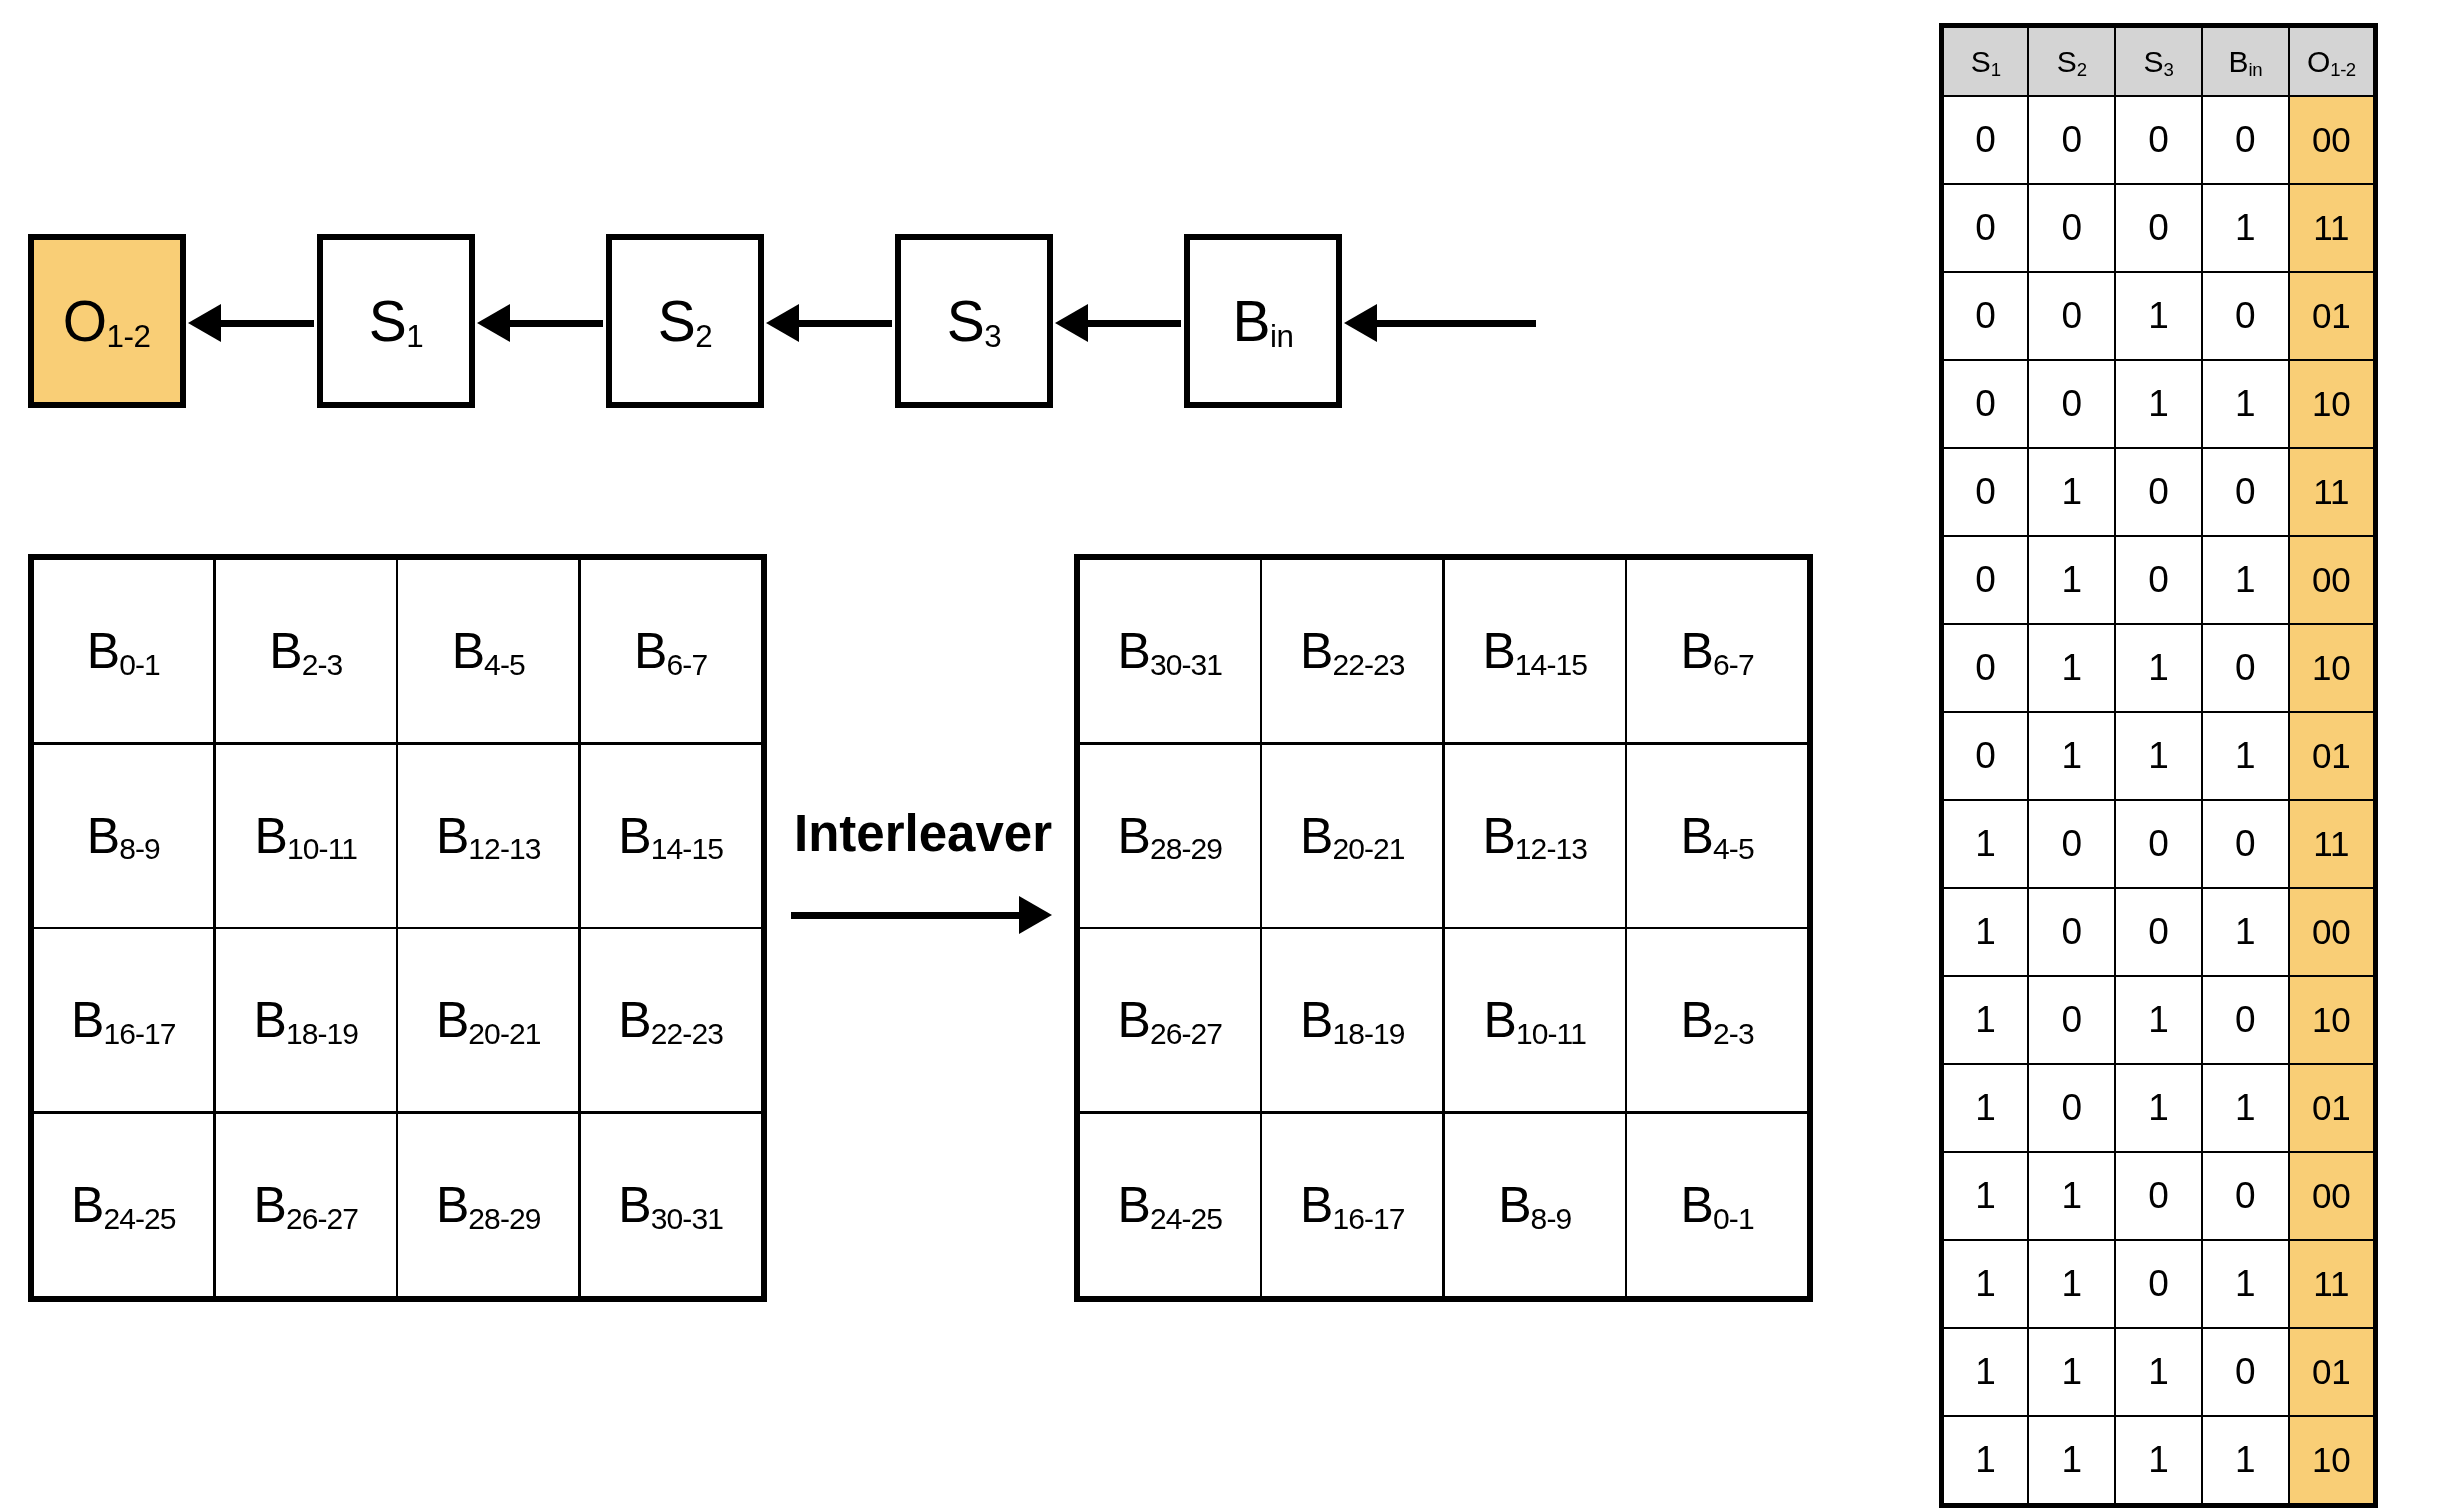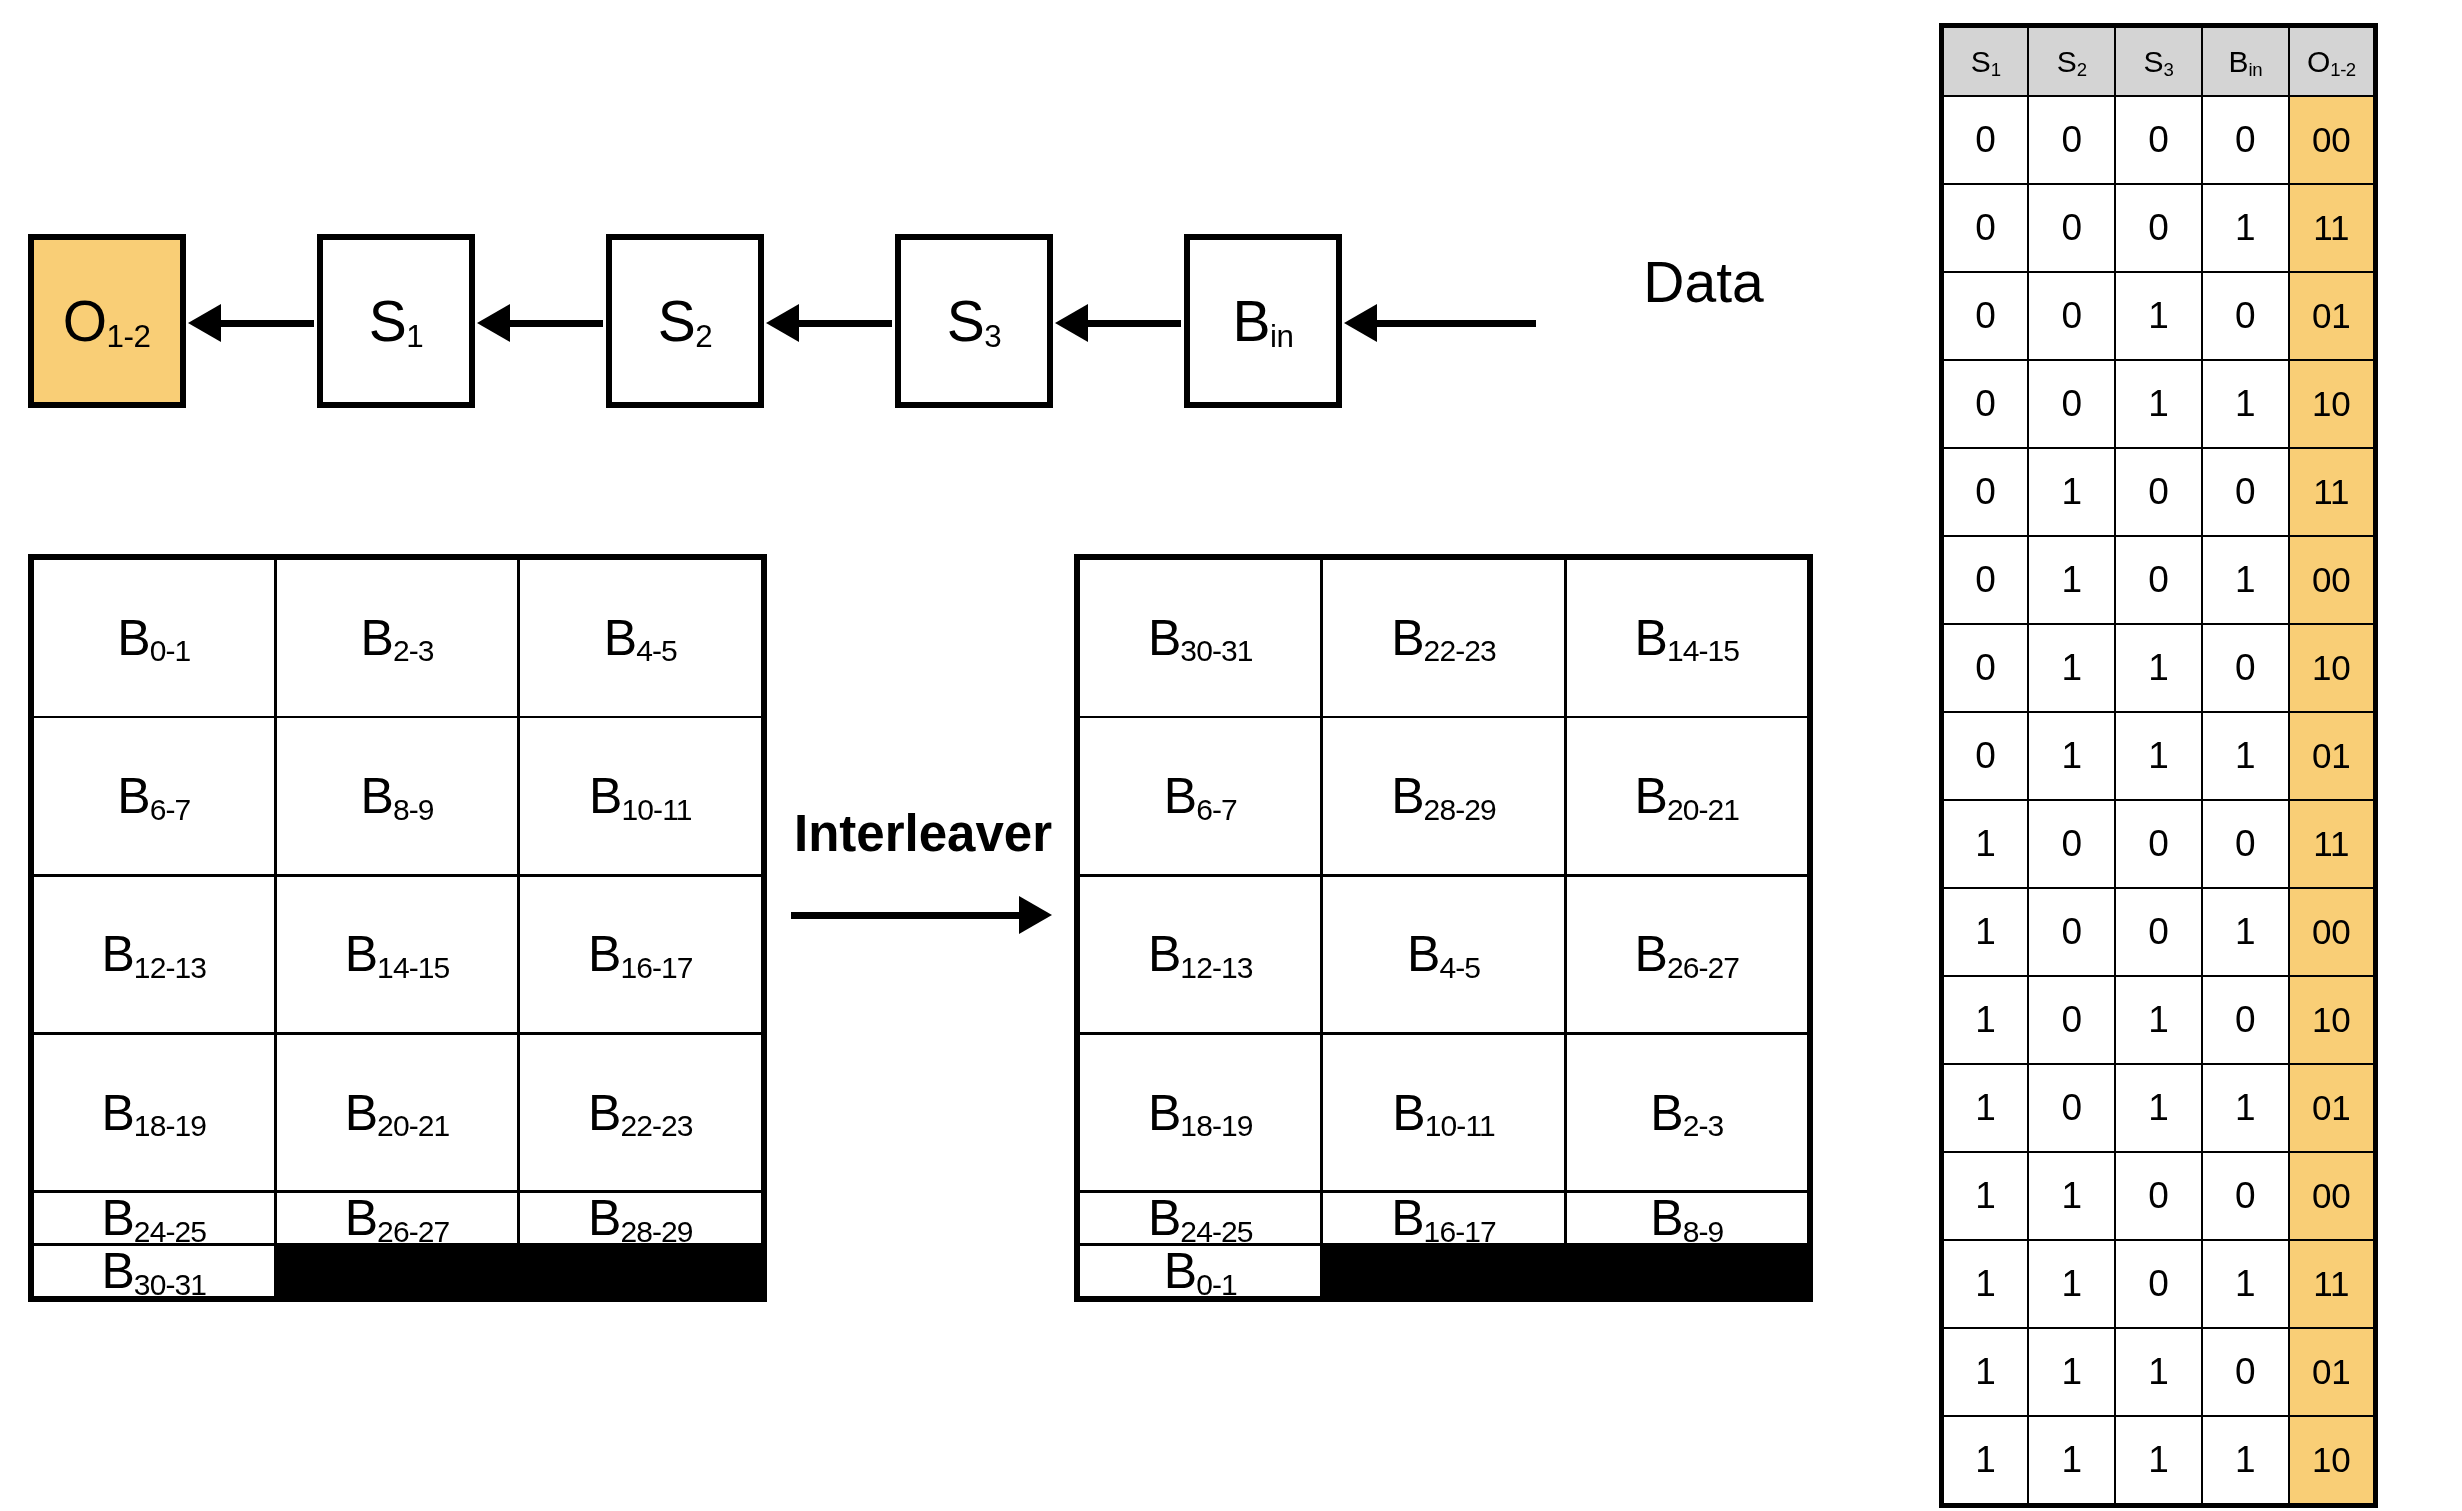--- a/index.html
+++ b/index.html
@@ -69,21 +69,21 @@
     width: 303px;
     text-align: center;
     font-size: 57px;
     line-height: 1.13;
   }
 
   
   .grid {
     position: absolute;
     display: grid;
-    grid-template-columns: repeat(3, 1fr);
+    grid-template-columns: repeat(4, 1fr);
     grid-template-rows: repeat(4, 1fr);
     border: 6.4px solid #000;
     box-sizing: border-box;
     background: #000;
     gap: 2.8px;
   }
   .grid .cell {
     background: #ffffff;
     display: flex;
     align-items: center;
@@ -201,21 +201,20 @@
     </div>
     <div class="reg-box" style="left: 1184px; top: 234px;">
       <span class="reg-label">B<sub>in</sub></span>
     </div>
     <div class="arrow-left" style="left: 219px; width: 95px;"></div>
     <div class="arrow-left" style="left: 508px; width: 95px;"></div>
     <div class="arrow-left" style="left: 797px; width: 95px;"></div>
     <div class="arrow-left" style="left: 1086px; width: 95px;"></div>
     <div class="arrow-left" style="left: 1375px; width: 161px;"></div>
     <div id="bitstream-label">
-      <div>Data</div>
     </div>
   </div>
 
 <div id="grid-left" class="grid">
     <div class="cell">
       <span class="cell-label">B<sub>0-1</sub></span>
     </div>
     <div class="cell">
       <span class="cell-label">B<sub>2-3</sub></span>
     </div>

